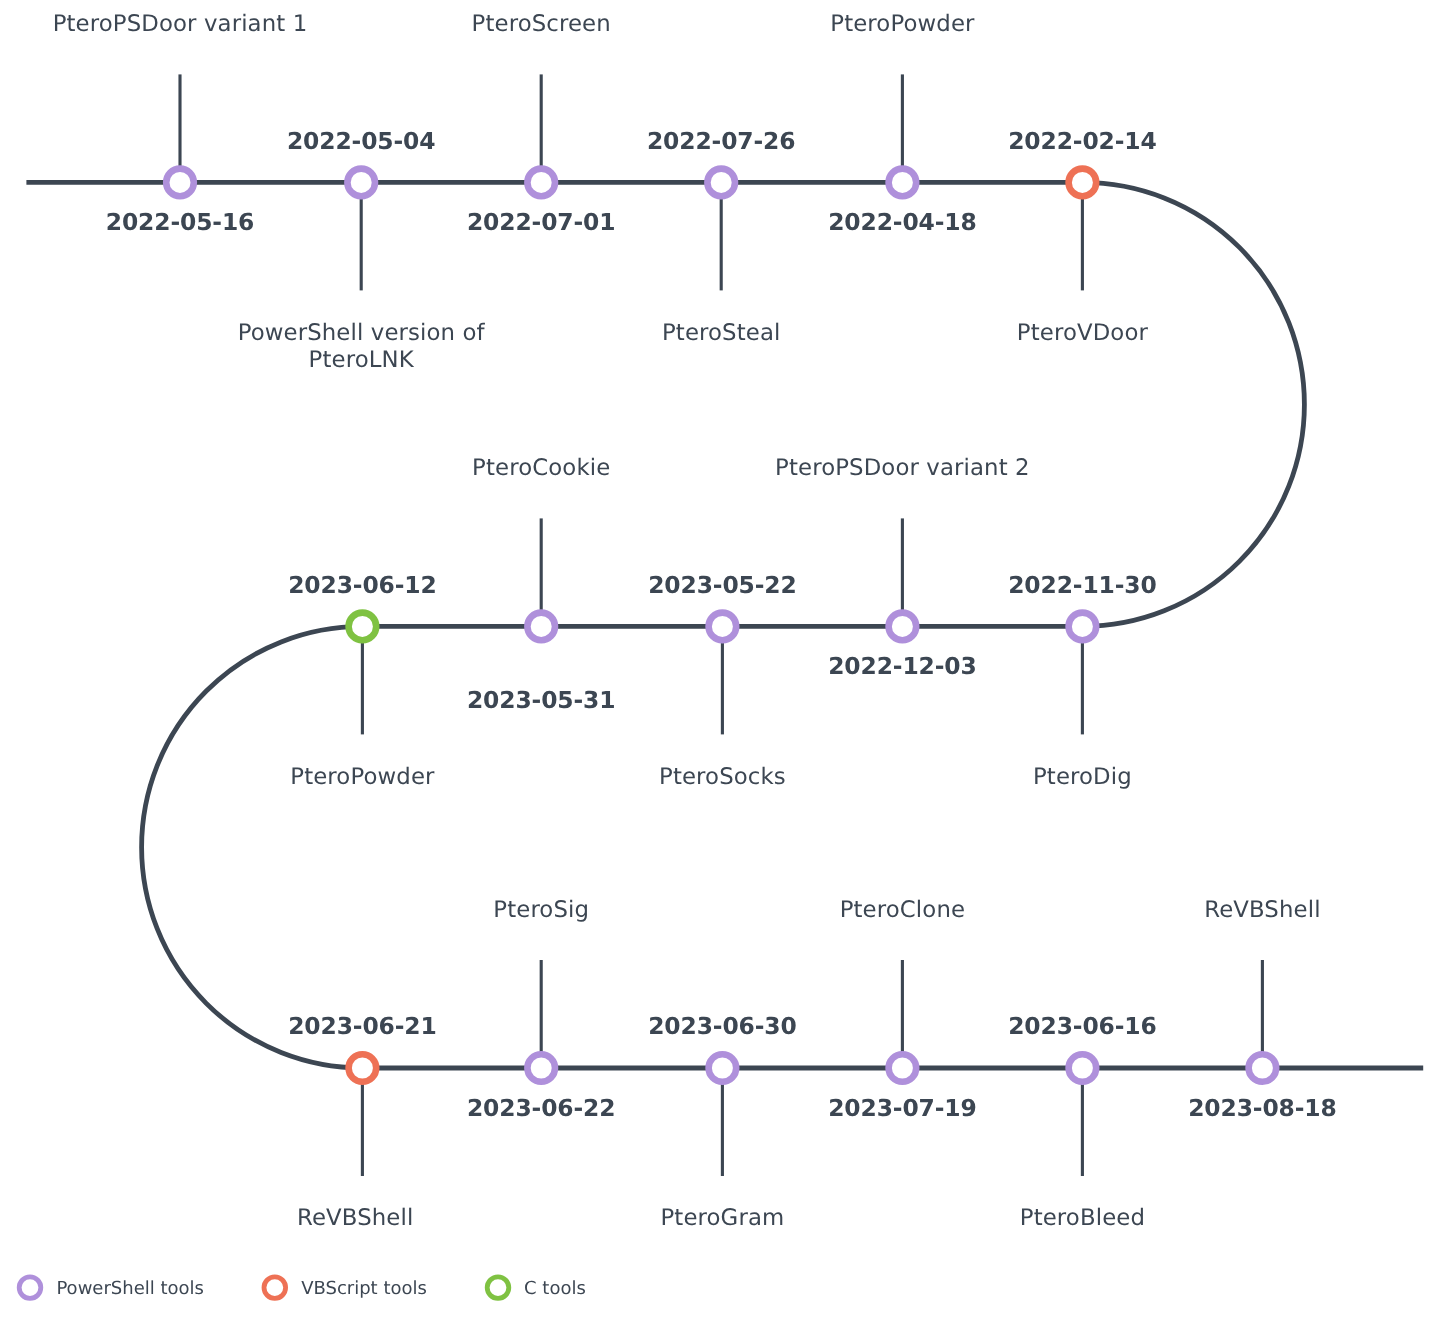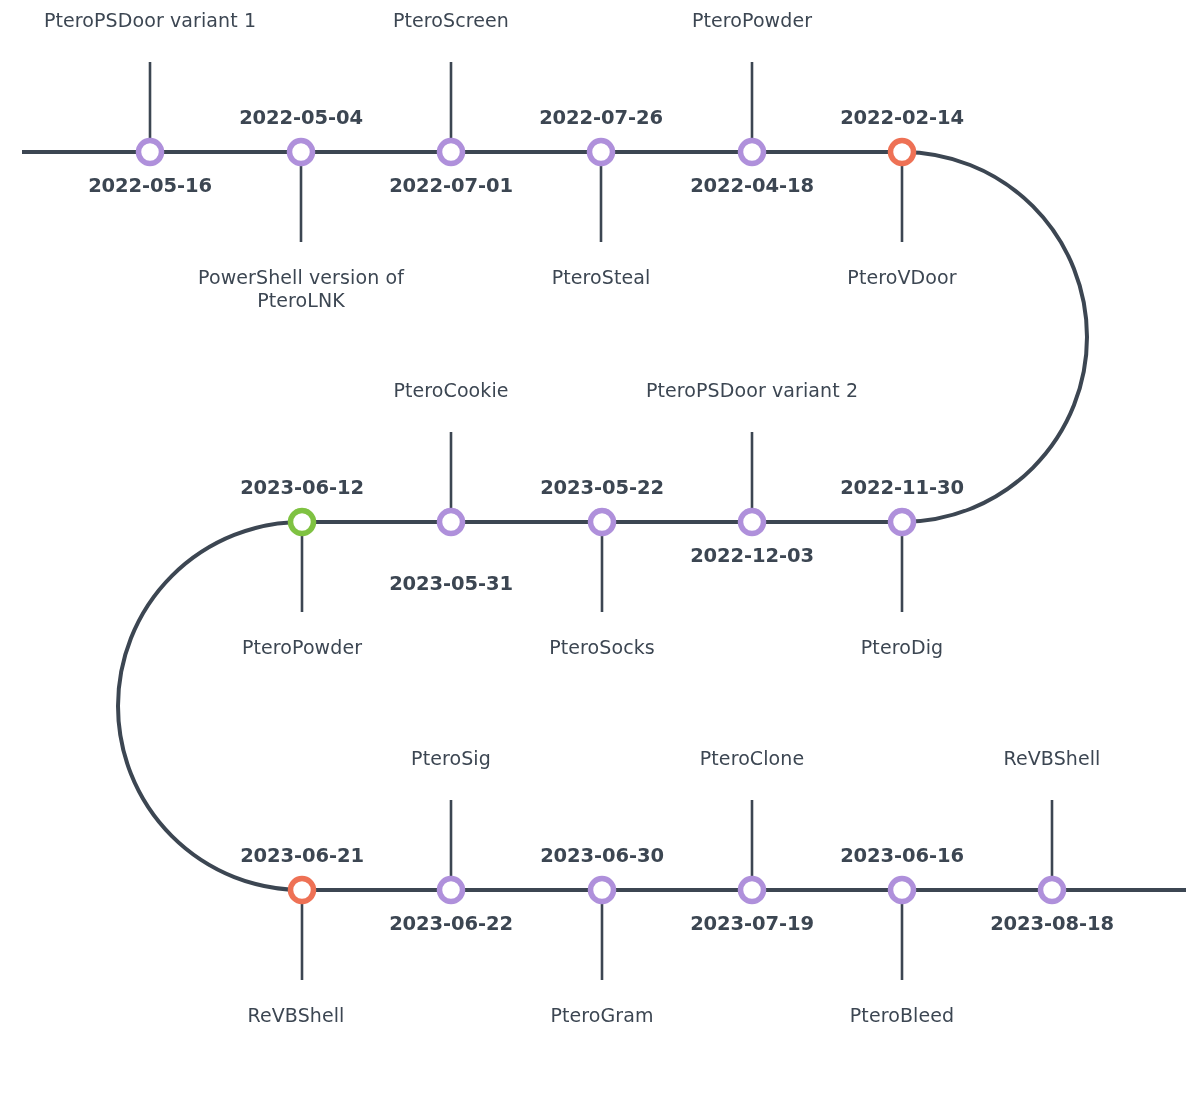--- a/index.html
+++ b/index.html
@@ -202,13 +202,27 @@
       <div class="lbl lbl-name" style="left: 602px; top: 1004px;">PteroGram</div>
       <div class="lbl lbl-date" style="left: 602px; top: 844px;">2023-06-30</div>
       <div class="lbl lbl-name" style="left: 752px; top: 747px;">PteroClone</div>
       <div class="lbl lbl-date" style="left: 752px; top: 912px;">2023-07-19</div>
       <div class="lbl lbl-name" style="left: 902px; top: 1004px;">PteroBleed</div>
       <div class="lbl lbl-date" style="left: 902px; top: 844px;">2023-06-16</div>
       <div class="lbl lbl-name" style="left: 1052px; top: 747px;">ReVBShell</div>
       <div class="lbl lbl-date" style="left: 1052px; top: 912px;">2023-08-18</div>
     </div>
 
+  <div id="legend">
+      <div class="legend-item">
+        <span class="legend-swatch" style="border-color: rgb(175, 144, 219);"></span>
+        <span class="legend-text">PowerShell tools</span>
+      </div>
+      <div class="legend-item">
+        <span class="legend-swatch" style="border-color: rgb(238, 113, 85);"></span>
+        <span class="legend-text">VBScript tools</span>
+      </div>
+      <div class="legend-item">
+        <span class="legend-swatch" style="border-color: rgb(127, 194, 66);"></span>
+        <span class="legend-text">C tools</span>
+      </div>
+    </div>
 </div>
 
 </body></html>

